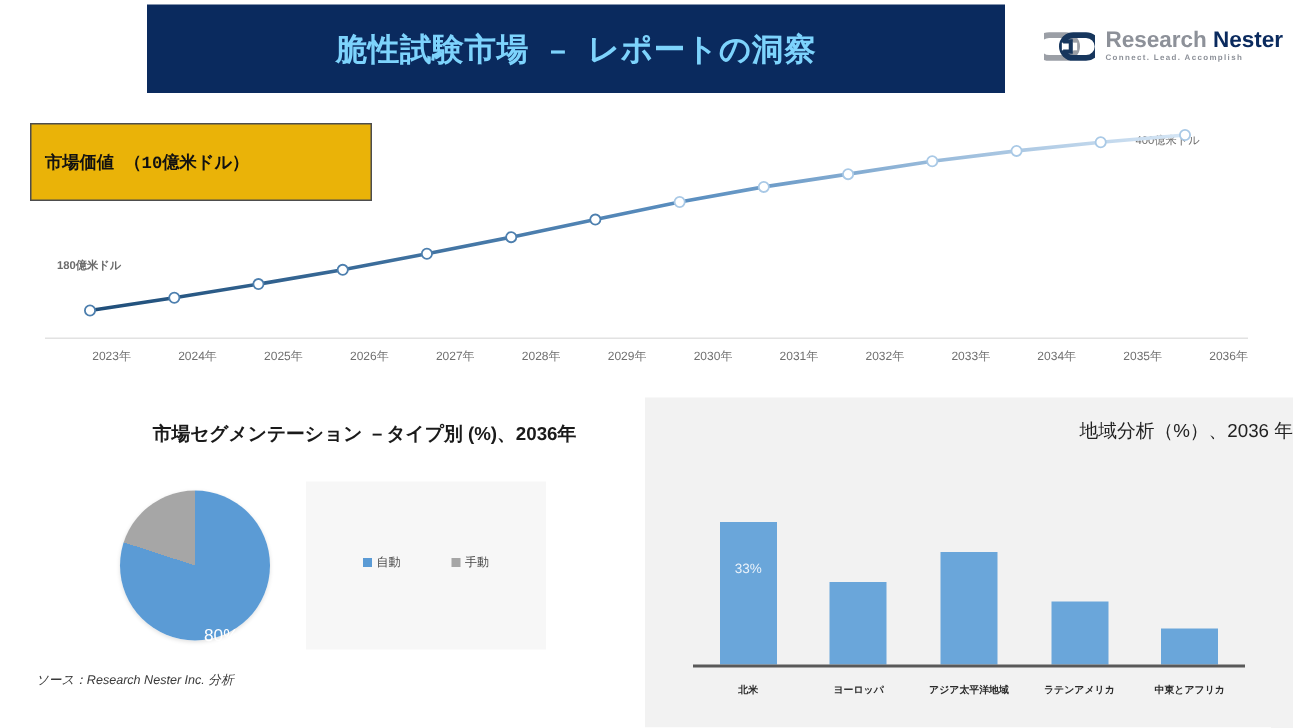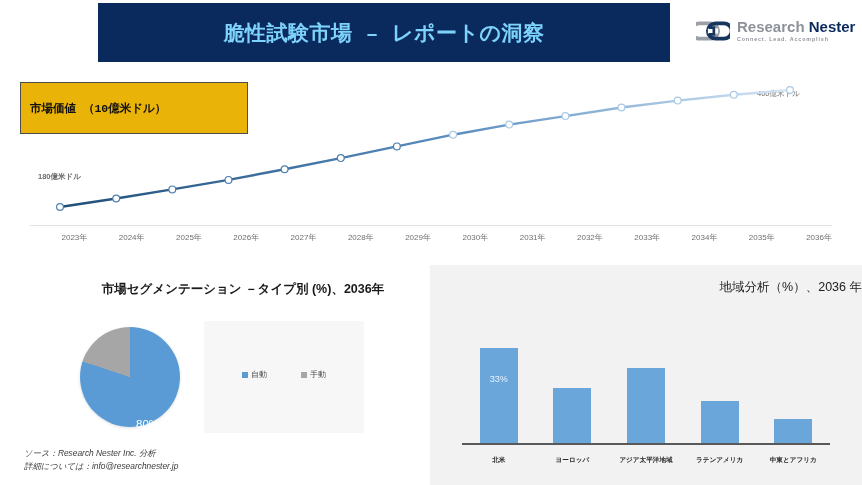--- a/index.html
+++ b/index.html
@@ -185,21 +185,20 @@
       </span>
       <span class="legend-item">
         <span class="legend-swatch" style="background:#a6a6a6"></span>
         <span class="legend-label">手動</span>
       </span>
     </div>
   </div>
 
   <div class="source">
     <div>ソース：Research Nester Inc. 分析</div>
-    <div>詳細については：info@researchnester.jp</div>
   </div>
 
   <div class="region-panel">
     <div class="region-title">地域分析（%）、2036 年</div>
     <div class="bars">
       <div class="bar-cols" id="bar-cols">
           <div class="bar-col">
             <div class="bar" style="height: 95.5px; background: rgb(106, 166, 218);">
               <div class="bar-val">33%</div>
             </div>

